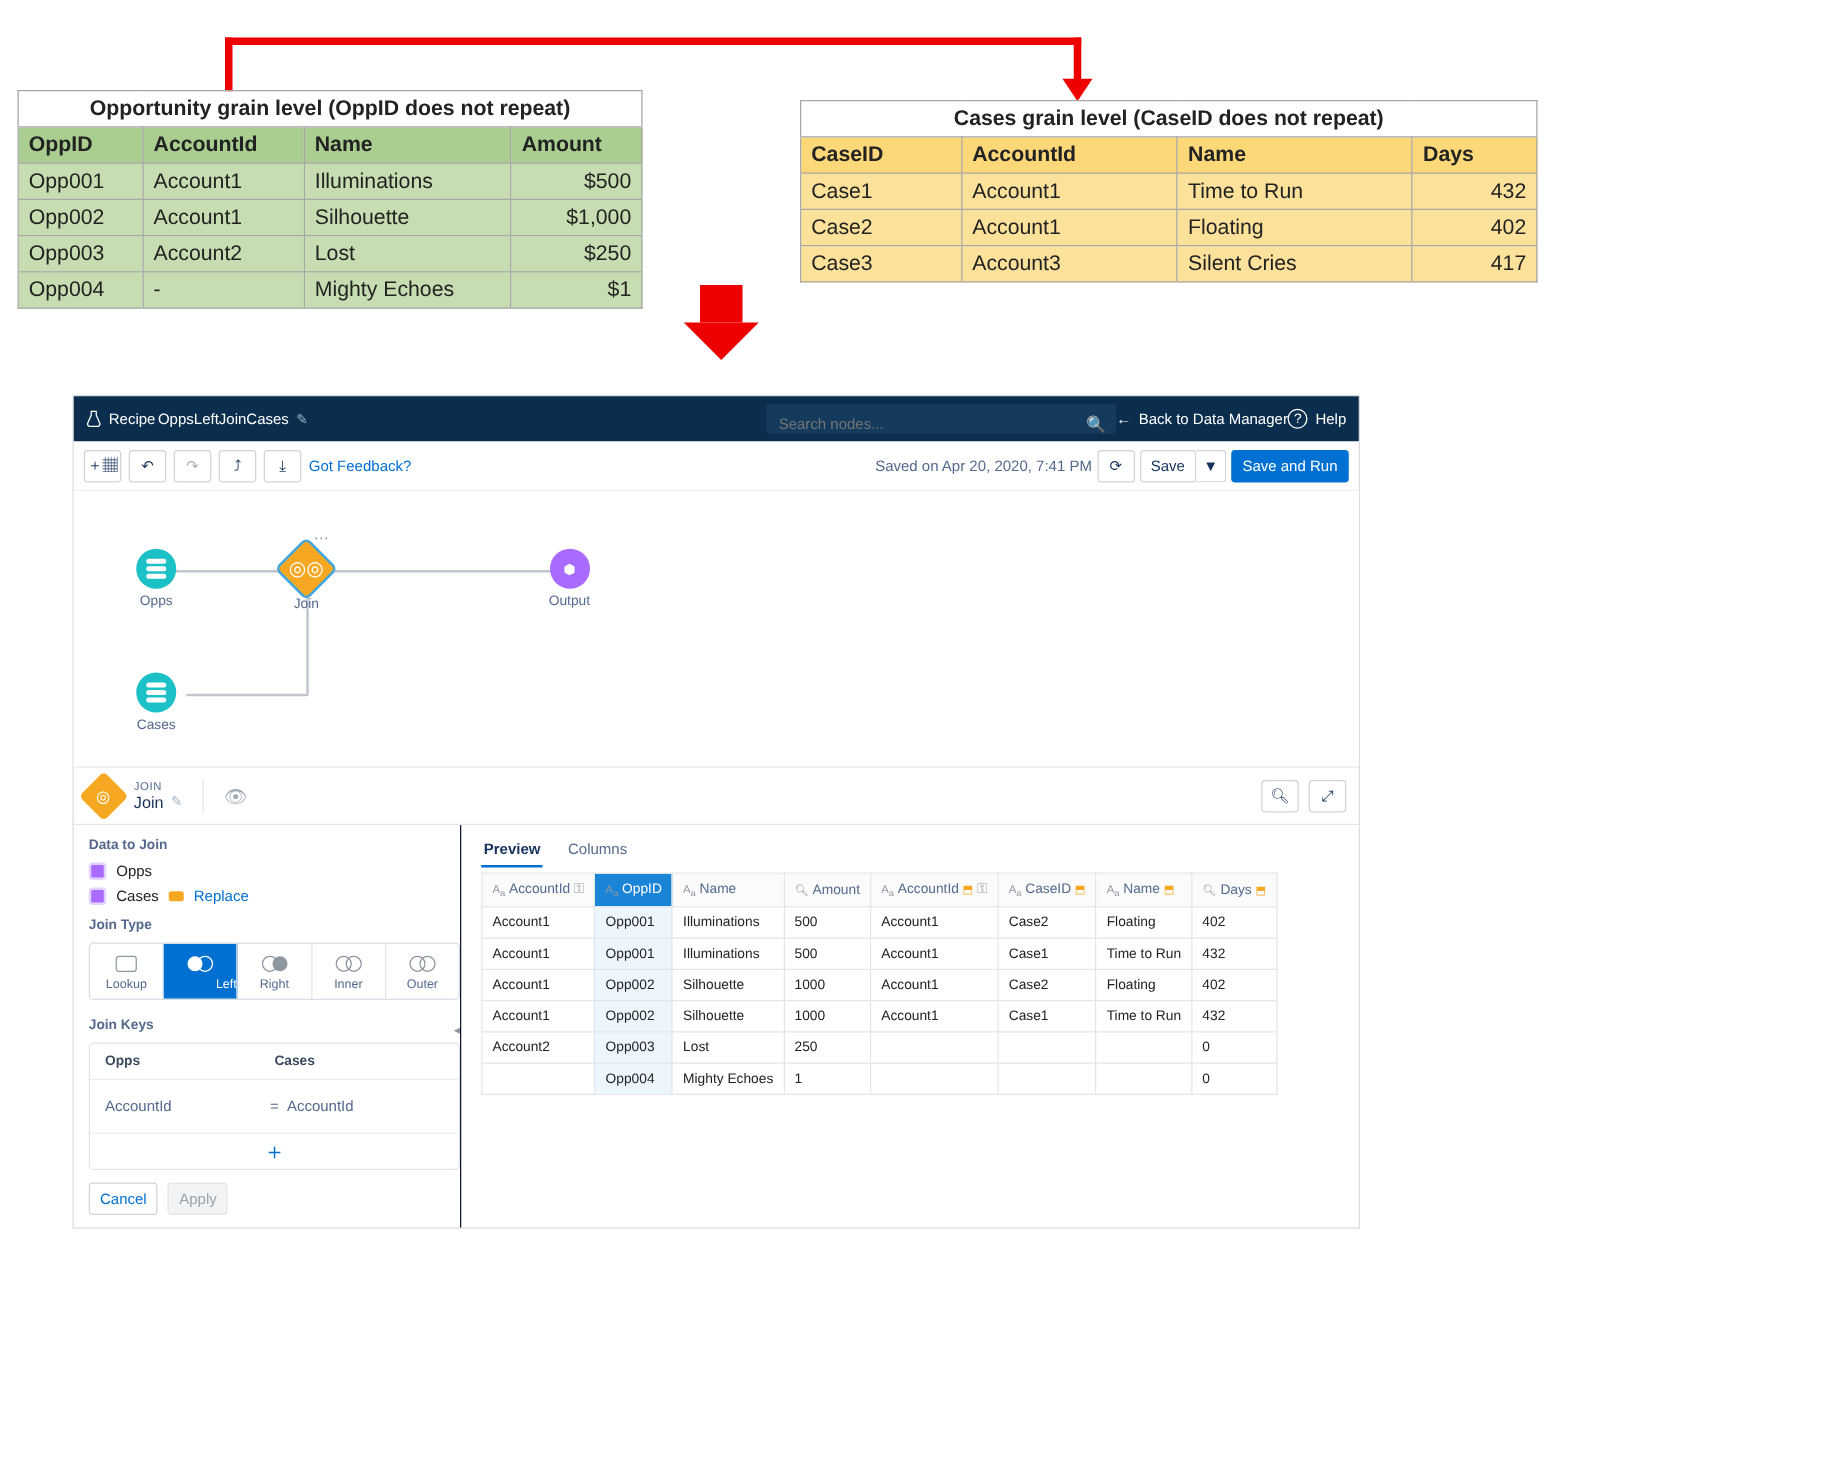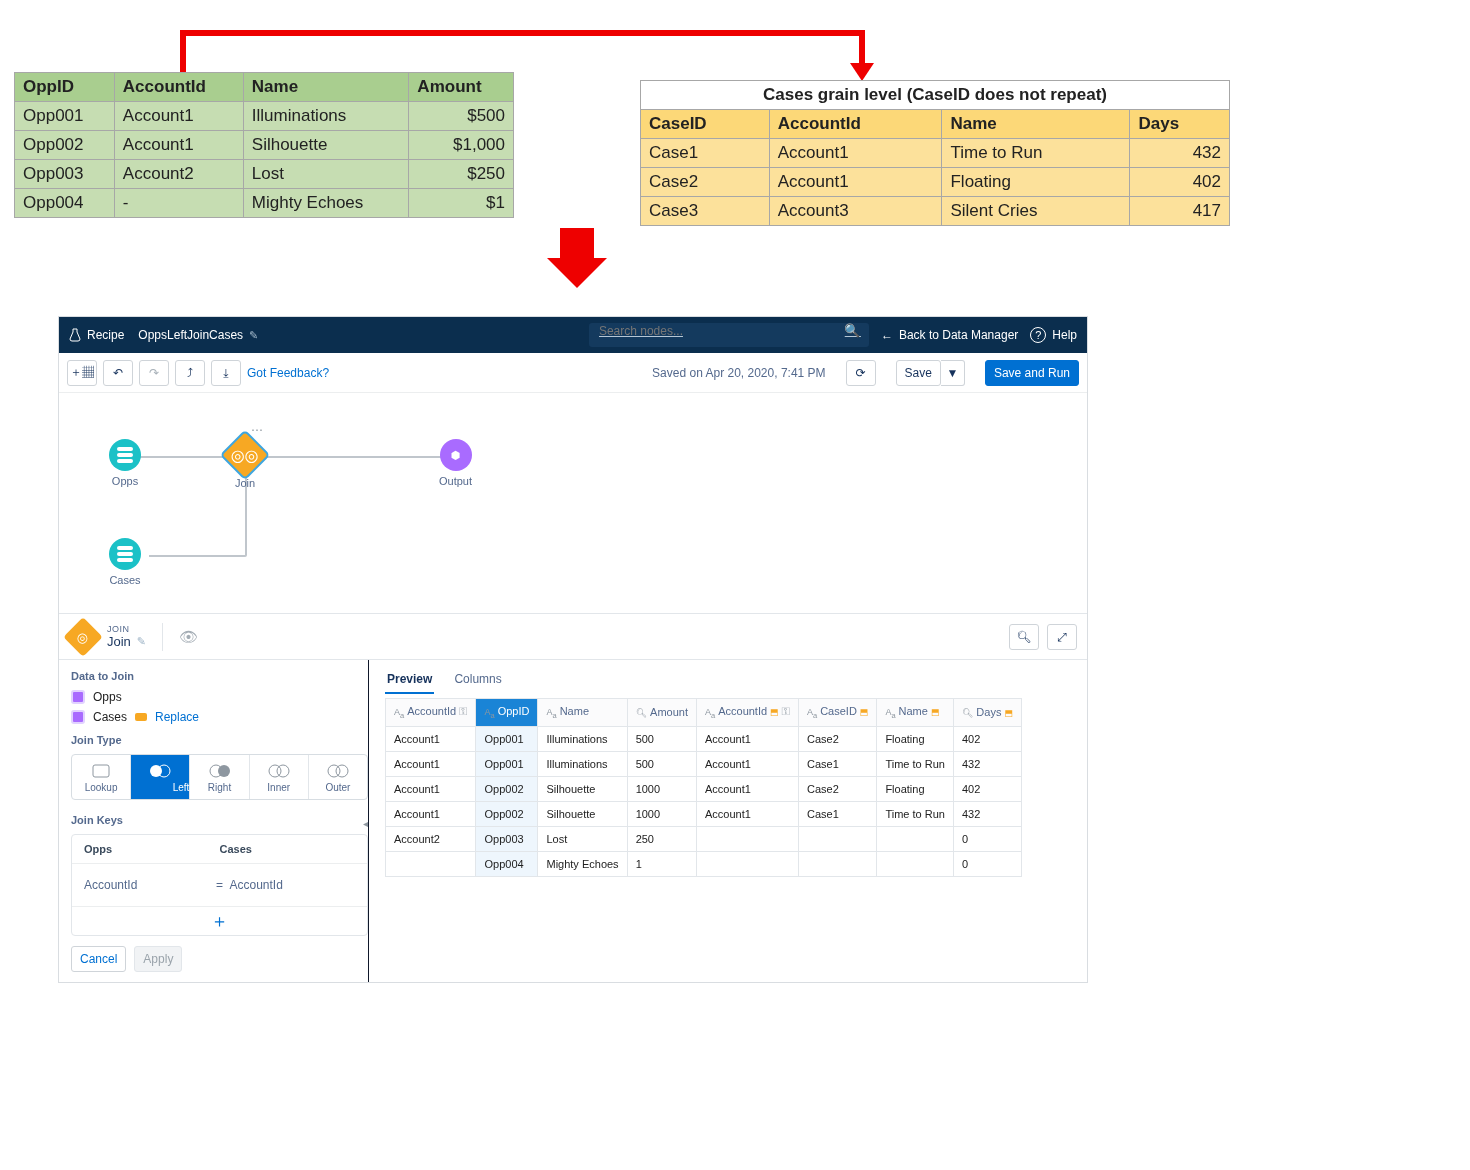--- a/index.html
+++ b/index.html
@@ -23,39 +23,39 @@
   .opp td, .opp th.hcell { background:#c6ddb2; }
   .opp .grain-head th { background:#a9ce8f; }
   .case td, .case th.hcell { background:#fce19b; }
   .case .grain-head th { background:#fcd878; }
   .num { text-align:right; }
 
   
   .app { position:absolute; left:58px; top:316px; width:1030px; border:1px solid #d9dde1; }
 
   
-  .topbar { background:#0b2e4e; color:#fff; display:flex; align-items:center; height:36px; padding:0 10px; gap:12px; font-size:12px; }
+  .topbar { background:#0b2e4e; color:#fff; display:flex; align-items:center; height:36px; padding:0 10px; font-size:12px; }
   .tb-icon { display:inline-flex; align-items:center; }
   .tb-recipe { display:flex; align-items:center; gap:6px; }
   .tb-name { display:flex; align-items:center; gap:6px; margin-left:2px; }
   .pencil { color:#9fb5c7; font-size:11px; }
-  .search { margin-left:auto; background:#143a5e; border-radius:3px; display:flex; align-items:flex-start; height:24px; width:280px; padding:0 8px; color:#b6c7d6;text-decoration:underline; }
+  .search { margin-left:auto; background:#143a5e; border-radius:3px; display:flex; align-items:flex-end; height:24px; width:280px; padding:0 8px; color:#b6c7d6; }
   .search input { background:transparent; border:none; outline:none; color:#eaf0f5; font-size:12px; width:100%; }
   .mag { color:#b6c7d6; font-size:13px; }
   .back-link { display:flex; align-items:center; gap:6px; color:#fff; cursor:pointer; }
   .help-link { display:flex; align-items:center; gap:6px; color:#fff; cursor:pointer; }
   .q-circle { width:16px; height:16px; border-radius:50%; border:1.5px solid #fff; display:flex; align-items:center; justify-content:center; font-size:11px; }
 
   
   .toolbar { display:flex; align-items:center; height:40px; padding:0 8px; border-bottom:1px solid #eceeef; gap:6px; }
   .btn { border:1px solid #cfd4d9; background:#fff; border-radius:3px; height:26px; display:inline-flex; align-items:center; justify-content:center; padding:0 8px; color:#16325c; cursor:pointer; font-size:12px; }
   .btn.icon-btn { width:30px; padding:0; }
   .btn.disabled { color:#a7b0b8; }
   .link { color:#0070d2; cursor:pointer; font-size:12px; }
-  .tb-right { margin-left:auto; display:flex; align-items:center; gap:20px; }
+  .tb-right { margin-left:auto; display:flex; align-items:center; gap:4px; }
   .saved-text { color:#54698d; font-size:12px; }
   .save-group { display:flex; }
   .save-group .split { border-left:none; border-top-left-radius:0; border-bottom-left-radius:0; width:24px; }
   .primary { background:#0070d2; color:#fff; border-color:#0070d2; }
 
   
   .canvas { height:220px; position:relative; background:#fff; }
   .node { position:absolute; text-align:center; font-size:11px; color:#54698d; }
   .node-circle { width:32px; height:32px; border-radius:50%; display:flex; align-items:center; justify-content:center; margin:0 auto 4px auto; color:#fff; }
   .db-stack { display:flex; flex-direction:column; gap:2px; }
@@ -128,20 +128,23 @@
   <div class="arrow-line" style="left:859px; top:30px; width:6px; height:38px;"></div>
   <div class="arrow-head-down" style="left:850px; top:63px;"></div>
 
   <div class="big-arrow" style="left:560px; top:228px;">
     <div class="stem"></div>
       <div class="head"></div>
   </div>
 
   <table class="grain-table opp" style="left:14px; top:72px; width:500px;">
     <tbody>
+        <tr>
+          <th colspan="4" class="grain-title">Opportunity grain level (OppID does not repeat)</th>
+        </tr>
     <tr class="grain-head">
       <th class="hcell">OppID</th>
       <th class="hcell">AccountId</th>
       <th class="hcell">Name</th>
       <th class="hcell">Amount</th>
     </tr>
     <tr>
           <td>Opp001</td>
           <td>Account1</td>
           <td>Illuminations</td>

